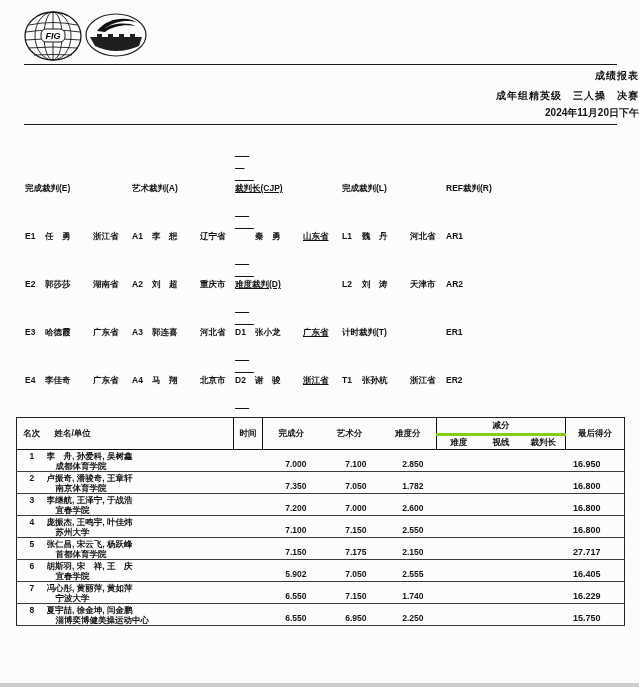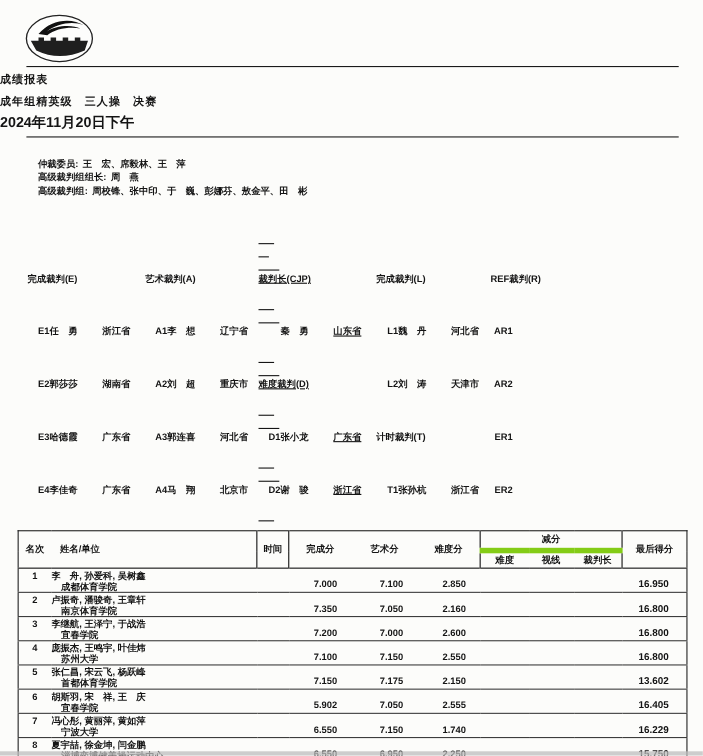--- a/index.html
+++ b/index.html
@@ -14,95 +14,107 @@
 
   
   .hdr{display:flex;align-items:flex-start;padding:8px 14px 0 22px;}
   .logo-left{width:62px;height:52px;flex:none;margin-top:2px;}
   .hdr-center{flex:1;text-align:center;}
   .title{font-size:16px;font-weight:bold;letter-spacing:1px;margin-top:3px;}
   .hdate{font-size:11px;font-weight:bold;margin-top:3px;letter-spacing:.5px;}
   .hloc{font-size:10px;font-weight:bold;margin-top:5px;letter-spacing:2px;}
   .logo-right{width:64px;height:46px;flex:none;margin-top:4px;}
   .rule{border-top:1.6px solid #1a1a1a;margin:2px 22px 0 24px;}
-  .mid{text-align:left;font-weight:bold;}
+  .mid{text-align:right;font-weight:bold;}
   .mid .r1{font-size:10px;margin-top:4px;letter-spacing:1px;}
   .mid .r2{font-size:10px;margin-top:6px;letter-spacing:1px;}
-  .mid .r3{font-size:13px;margin-top:3px;}
+  .mid .r3{font-size:10px;margin-top:3px;}
 
   
   .officials{margin:9px 0 0 25px;font-size:8.5px;font-weight:bold;white-space:pre;}
   .officials .grp{margin-right:18px;}
   .officials .lbl{margin-right:4px;}
 
   
   .judges{display:flex;margin:9px 0 0 25px;font-size:8.5px;font-weight:bold;}
   .jcol{line-height:12px;white-space:pre;}
   .jcol1{width:107px;}
   .jcol2{width:103px;}
   .jcol3{width:107px;text-decoration:underline;}
   .jcol4{width:104px;}
   .jcol5{width:auto;}
-  .jcode{display:inline-block;min-width:20px;text-align:right;}
+  .jcode{display:inline-block;min-width:20px;}
   .jname{display:inline-block;min-width:48px;}
 
   
   table.results{
     border-collapse:collapse;table-layout:fixed;
     width:608px;margin:7px 0 0 16px;
     font-weight:bold;border:1.2px solid #222;
   }
   .results th{font-size:8.5px;padding:0;font-weight:bold;}
   .results thead{border-bottom:1.7px solid #111;}
   .results tr.h1 th{height:15px;}
   .results tr.h2 th{height:13px;margin-left:38px;}
   .results th.al{text-align:left;padding-left:8px;}
   .results .bl{border-left:1px solid #111;}
-  .results th.gd{border-bottom:5px solid #84cc16;}
+  .results th.gd{border-bottom:3px solid #84cc16;}
   .results tbody tr{height:20px;border-bottom:1px solid #3c3c3c;}
   .results td{padding:0;vertical-align:bottom;overflow:hidden;}
   .c-rank{vertical-align:top !important;text-align:center;font-size:8.5px;padding-top:1px !important;}
   .c-name{vertical-align:top !important;}
   .names{font-size:8.5px;line-height:10px;padding-top:1px;white-space:pre;}
   .unit{font-size:8.5px;line-height:10px;padding-left:9px;white-space:pre;}
   .c-num{text-align:right;padding-right:13px !important;font-size:8.5px;line-height:10px;padding-bottom:2px !important;}
   .c-ded{text-align:center;font-size:8.5px;line-height:10px;padding-bottom:2px !important;}
-  .c-final{text-align:right;padding-right:16px !important;font-size:9px;line-height:10px;padding-bottom:2px !important;}
+  .c-final{text-align:center;padding-right:16px !important;font-size:9px;line-height:10px;padding-bottom:2px !important;}
   .scan-edge{position:absolute;left:0;right:0;bottom:0;height:4px;background:#bdbdbd;opacity:.75;}
 </style>
 </head>
 <body>
 
 <div class="page">
 
   <div class="hdr">
+    <div class="logo-left">
+      <svg width="62" height="52" viewBox="0 0 62 52">
+        <g fill="none" stroke="#1a1a1a" stroke-width="1.3">
+          <ellipse cx="31" cy="26" rx="28" ry="24"></ellipse>
+          <ellipse cx="31" cy="26" rx="18" ry="24" stroke-width="0.9"></ellipse>
+          <ellipse cx="31" cy="26" rx="9" ry="24" stroke-width="0.9"></ellipse>
+          <line x1="31" y1="2" x2="31" y2="50" stroke-width="0.9"></line>
+          <path d="M7,15 Q31,10 55,15" stroke-width="0.9"></path>
+          <path d="M4,22 Q31,18 58,22" stroke-width="0.9"></path>
+          <path d="M3,30 Q31,27 59,30" stroke-width="0.9"></path>
+          <path d="M6,38 Q31,36 56,38" stroke-width="0.9"></path>
+          <path d="M12,45 Q31,44 50,45" stroke-width="0.9"></path>
+        </g>
+        <rect x="19" y="19" width="24" height="13" rx="5" fill="#fcfcfa" stroke="#1a1a1a" stroke-width="1"></rect>
+        <text x="31" y="29" text-anchor="middle" font-size="9" font-weight="bold" font-style="italic">FIG</text>
+      </svg>
+    </div>
     <div class="logo-right">
       <svg width="64" height="46" viewBox="0 0 64 46">
         <ellipse cx="32" cy="23" rx="30" ry="21" fill="#fdfdfc" stroke="#222" stroke-width="1.2"></ellipse>
         <path d="M6,25 h7 v-3 h5 v3 h6 v-3 h5 v3 h6 v-3 h5 v3 h6 v-3 h5 v3 h7 l-3,9 Q32,44 11,34 Z" fill="#1f1f1f"></path>
         <path d="M13,19 C24,5 44,4 54,11 C45,7 30,9 20,17 C28,11 44,10 51,14 C42,12 28,14 21,20 Z" fill="#111"></path>
       </svg>
     </div>
   </div>
 
   <div class="rule"></div>
 
   <div class="mid">
     <div class="r1">成绩报表</div>
     <div class="r2">成年组精英级　三人操　决赛</div>
     <div class="r3">2024年11月20日下午</div>
   </div>
 
   <div class="rule" style="margin-top:4px"></div>
 
-  <div class="officials">
-    <span class="grp"><span class="lbl">仲裁委员:</span><span>王　宏、席毅林、王　萍</span></span>
-    <span class="grp"><span class="lbl">高级裁判组组长:</span><span>周　燕</span></span>
-    <span class="grp"><span class="lbl">高级裁判组:</span><span>周校锋、张中印、于　巍、彭娜芬、敖金平、田　彬</span></span>
-  </div>
 
   <div class="judges">
     <div class="jcol jcol1">
       
     
         <div class="jrow"><span class="jh">完成裁判(E)</span><span class="jcode"></span><span class="jname"></span><span class="jregion"></span></div>
       
         <div class="jrow"><span class="jh"></span><span class="jcode">E1</span><span class="jname">任　勇</span><span class="jregion">浙江省</span></div>
       
         <div class="jrow"><span class="jh"></span><span class="jcode">E2</span><span class="jname">郭莎莎</span><span class="jregion">湖南省</span></div>
@@ -215,21 +227,21 @@
 
         <tr>
           <td class="c-rank">2</td>
           <td class="c-name">
             <div class="names">卢振奇, 潘骏奇, 王章轩</div>
             <div class="unit">南京体育学院</div>
           </td>
           <td class="c-num"></td>
           <td class="c-num">7.350</td>
           <td class="c-num">7.050</td>
-          <td class="c-num">2.160</td>
+          <td class="c-num">1.782</td>
           <td class="c-ded"></td>
           <td class="c-ded"></td>
           <td class="c-ded"></td>
           <td class="c-final">16.800</td>
         </tr>
 
         <tr>
           <td class="c-rank">3</td>
           <td class="c-name">
             <div class="names">李继航, 王泽宁, 于战浩</div>
@@ -267,21 +279,21 @@
             <div class="names">张仁昌, 宋云飞, 杨跃峰</div>
             <div class="unit">首都体育学院</div>
           </td>
           <td class="c-num"></td>
           <td class="c-num">7.150</td>
           <td class="c-num">7.175</td>
           <td class="c-num">2.150</td>
           <td class="c-ded"></td>
           <td class="c-ded"></td>
           <td class="c-ded"></td>
-          <td class="c-final">13.602</td>
+          <td class="c-final">27.717</td>
         </tr>
 
         <tr>
           <td class="c-rank">6</td>
           <td class="c-name">
             <div class="names">胡斯羽, 宋　祥, 王　庆</div>
             <div class="unit">宜春学院</div>
           </td>
           <td class="c-num"></td>
           <td class="c-num">5.902</td>

